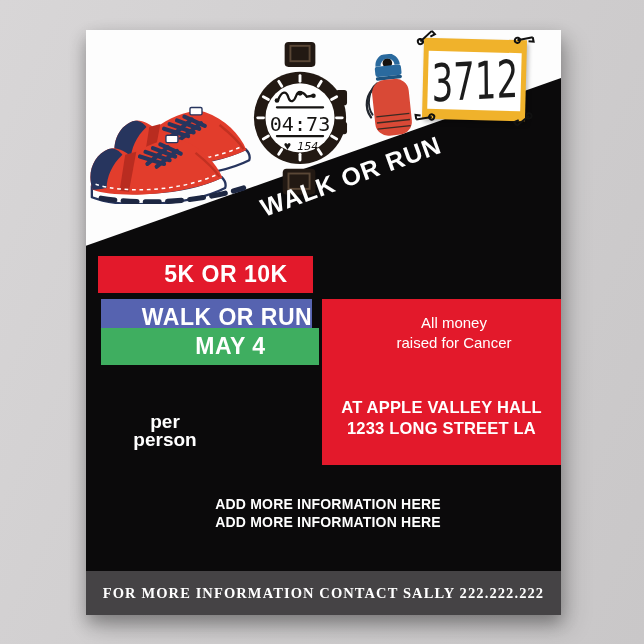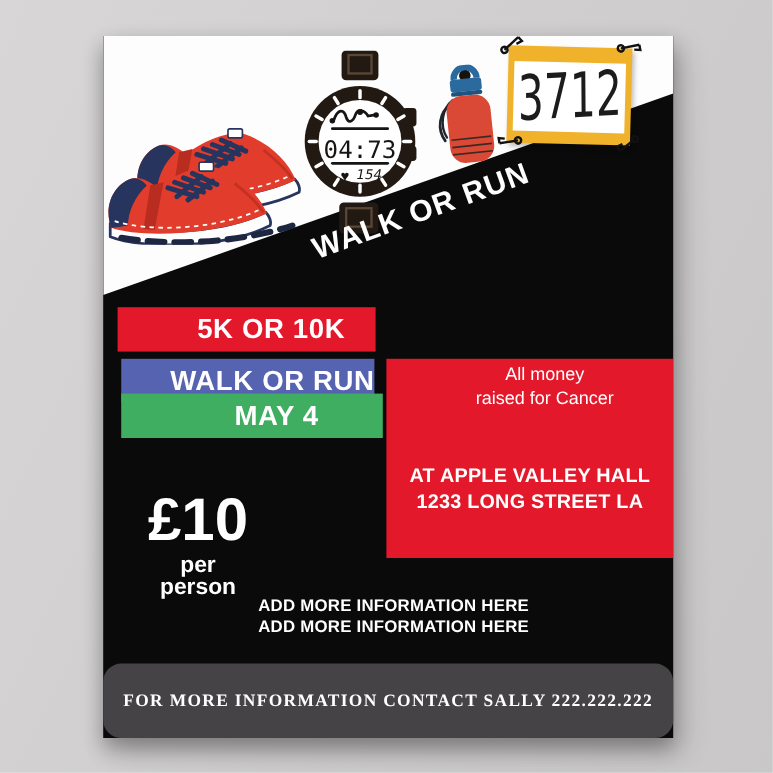--- a/index.html
+++ b/index.html
@@ -46,35 +46,35 @@
     position:absolute;display:flex;align-items:center;justify-content:center;
     color:#fff;font-weight:bold;font-size:23px;letter-spacing:.5px;white-space:nowrap;padding-left:41px;
   }
   .banner.red{left:12px;top:226px;width:174px;height:37px;background:var(--accent-red,#e3192b);}
   .banner.blue{left:15px;top:269px;width:170px;height:36px;background:var(--banner-blue,#5663b0);}
   .banner.green{left:15px;top:298px;width:177px;height:37px;background:var(--banner-green,#3fae60);}
   .info-box{
     position:absolute;left:236px;top:269px;width:239px;height:166px;
     background:var(--accent-red,#e3192b);color:#fff;text-align:center;
   }
-  .info-money{margin-top:4px;font-size:15px;line-height:20px;padding-left:25px;}
+  .info-money{margin-top:14px;font-size:15px;line-height:20px;padding-left:25px;}
   .info-venue{margin-top:44px;font-weight:bold;font-size:16.5px;line-height:21px;letter-spacing:.2px;}
   .price{position:absolute;left:14px;top:378px;width:130px;text-align:center;color:#fff;}
   .price-amount{font-weight:bold;font-size:50px;line-height:50px;}
   .price-unit{font-weight:bold;font-size:19px;line-height:18px;margin-top:5px;}
   .add-info{
     position:absolute;left:97px;top:466px;width:290px;text-align:center;color:#fff;
     font-weight:bold;font-size:14px;line-height:17.5px;letter-spacing:.2px;white-space:nowrap;
   }
   .footer{
-    position:absolute;left:0;right:0;bottom:0;height:62px;
+    position:absolute;left:0;right:0;bottom:0;height:44px;
     background:var(--footer-gray,#454345);color:#fff;
     display:flex;align-items:center;justify-content:center;
     font-family:"Liberation Serif",serif;font-weight:bold;font-size:14.5px;
-    letter-spacing:1.1px;white-space:nowrap;border-radius:15px;
+    letter-spacing:1.1px;white-space:nowrap;
   }
 </style>
 </head>
 <body>
 
 <div class="poster">
 
   <div class="white-wedge"></div>
 
   <svg class="illus shoes" viewBox="0 0 175 125">
@@ -198,21 +198,20 @@
       <div>All money</div>
       <div>raised for Cancer</div>
     </div>
     <div class="info-venue">
       <div>AT APPLE VALLEY HALL</div>
       <div>1233 LONG STREET LA</div>
     </div>
   </div>
 
   <div class="price">
-    <div class="price-amount">£10</div>
     <div class="price-unit">
       <div>per</div>
       <div>person</div>
     </div>
   </div>
 
   <div class="add-info">
     <div>ADD MORE INFORMATION HERE</div>
     <div>ADD MORE INFORMATION HERE</div>
   </div>

